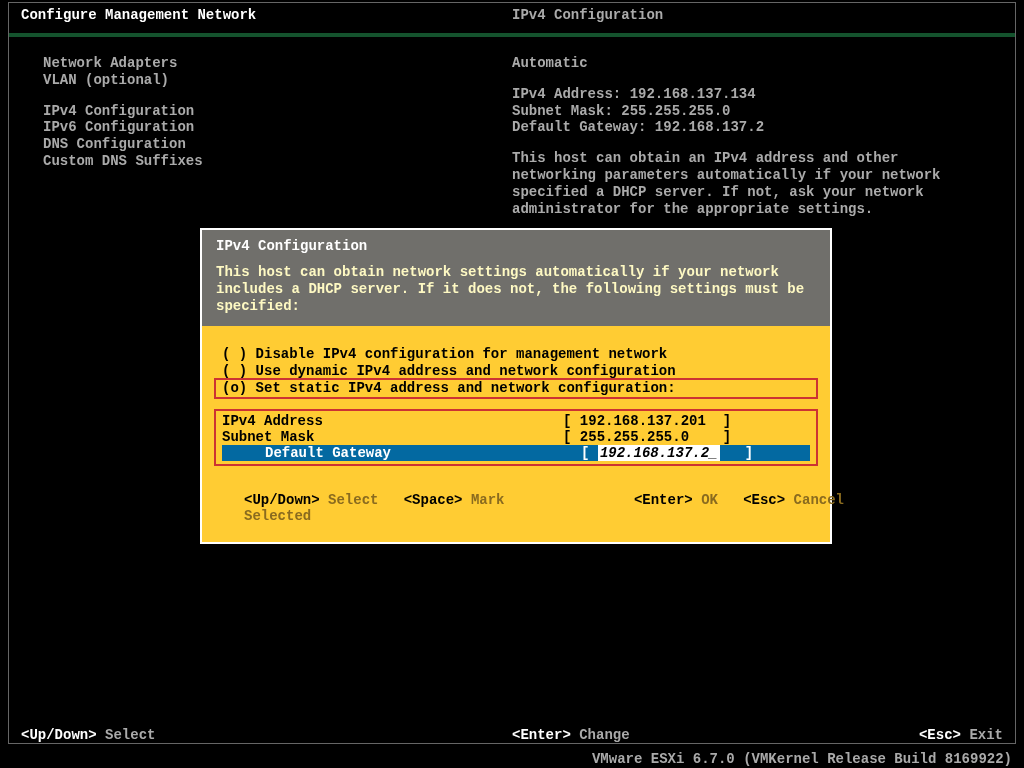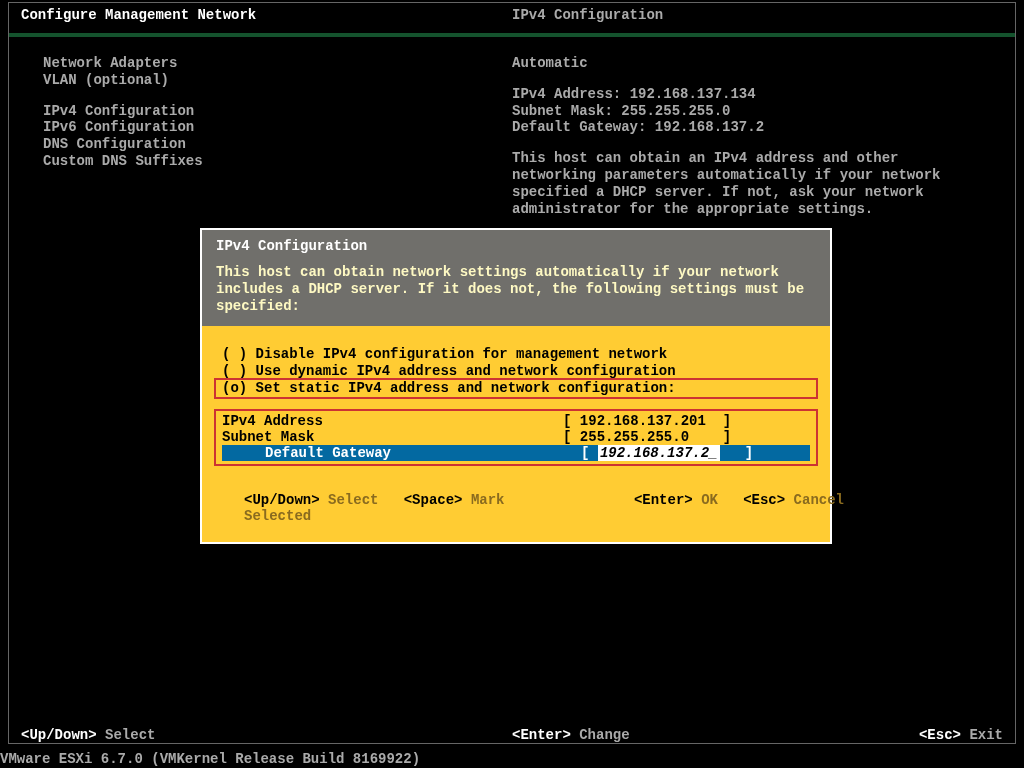--- a/index.html
+++ b/index.html
@@ -46,23 +46,23 @@
     padding: 0 12px;
     align-items: flex-end;
     color: #aaa;
   }
   .footer .fl { flex: 0 0 50%; }
   .footer .fc { flex: 0 0 40%; }
   .footer .fr { flex: 0 0 10%; text-align: right; }
   .footer .ft { color:#fff; }
   .bottom-ver {
     position: absolute;
-    left: 0; right: 0; bottom: 0;
+    left: 0; right: 12px; bottom: 0;
     height: 20px;
-    text-align: left;
+    text-align: right;
     color: #aaa;
     padding-top: 3px;
   }
 
   .dialog {
     position: absolute;
     left: 200px; top: 228px;
     width: 632px;
     background: #ffcc33;
     border: 2px solid #fff;

